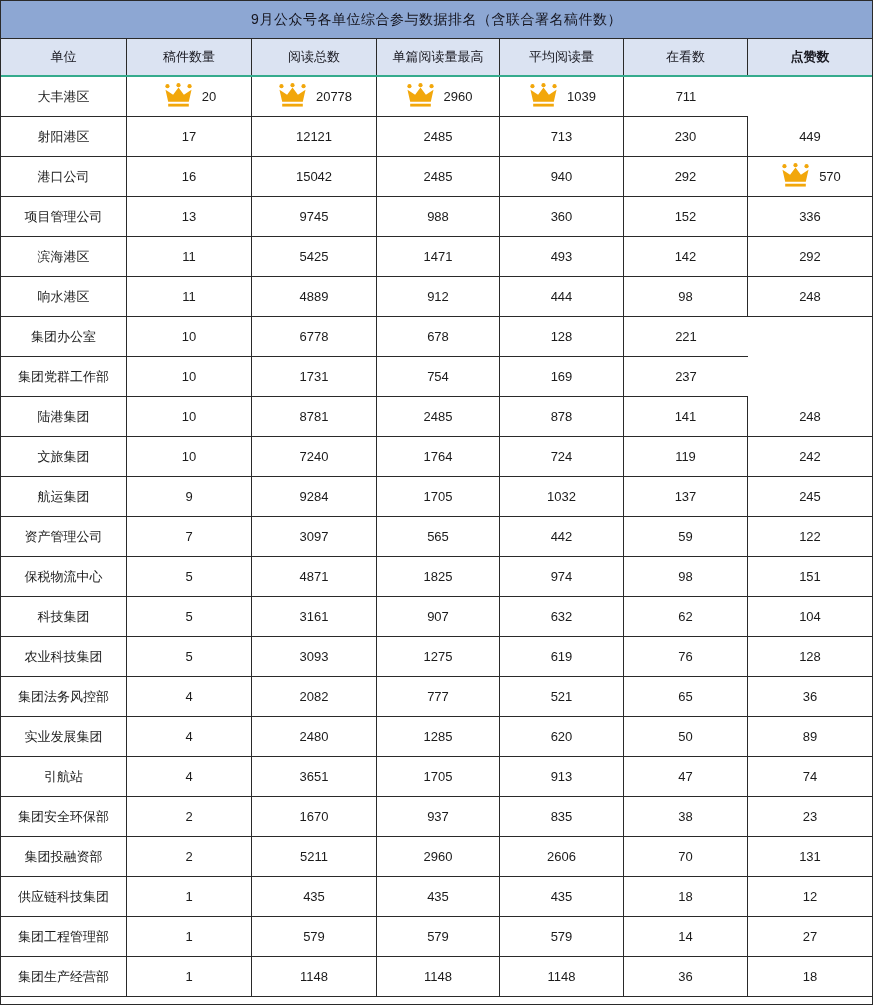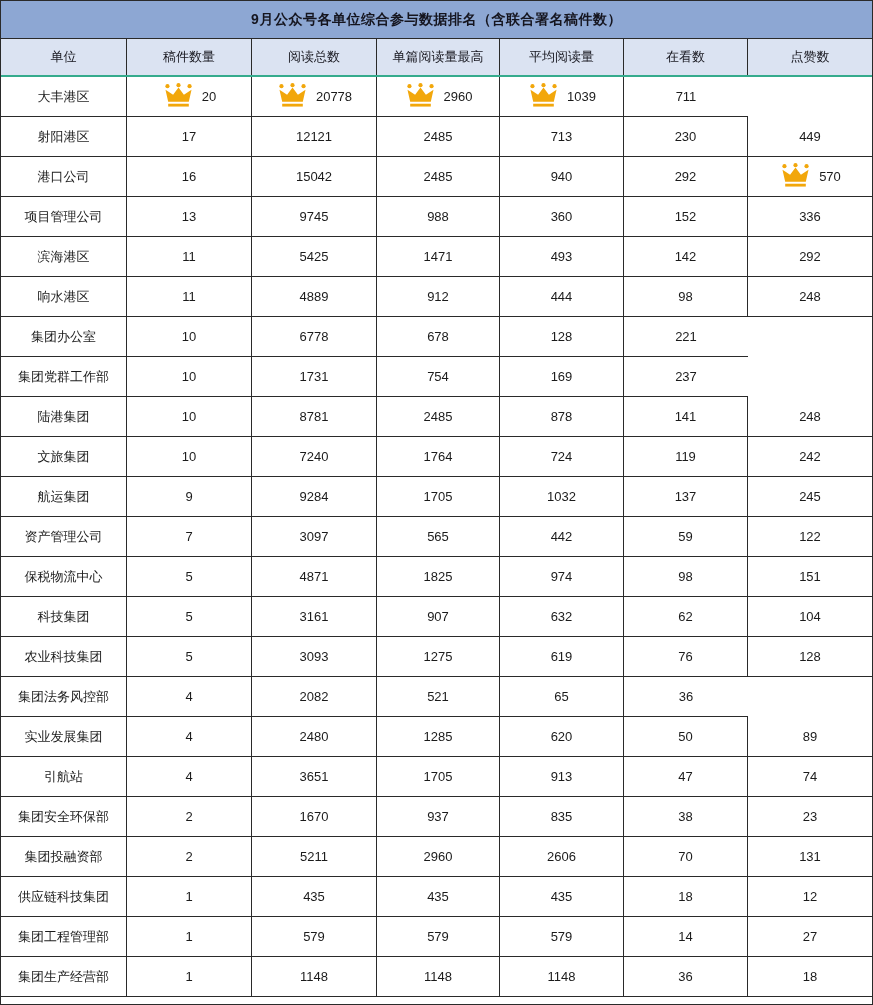--- a/index.html
+++ b/index.html
@@ -9,37 +9,37 @@
   *{box-sizing:border-box;margin:0;padding:0;}
   html,body{background:#fff;}
   body{font-family:"Liberation Sans","DejaVu Sans",sans-serif;color:var(--text);}
   .page{
     width:873px;height:1005px;background:var(--page-bg);
     border:1px solid var(--border);overflow:hidden;
   }
   .title-bar{
     height:38px;background:var(--title-bg);
     display:flex;align-items:center;justify-content:center;
-    font-size:14px;font-weight:700;color:#15151f;
+    font-size:14px;font-weight:400;color:#15151f;
     border-bottom:1px solid var(--border);
     letter-spacing:.5px;
   }
   .grid-row{
     display:grid;
     grid-template-columns:126px 125px 125px 123px 124px 124px 1fr;
   }
   .header-row{
     height:36px;background:var(--header-bg);
   }
   .hcell{
     display:flex;align-items:center;justify-content:center;
     font-size:13px;font-weight:500;color:#17171f;
     border-right:1px solid var(--border);
   }
-  .hcell:last-child{border-right:none;}
+  .hcell:last-child{border-right:none;font-weight:bold;}
   .teal-line{height:2px;background:var(--divider);}
   .row{height:40px;background:#fff;border-radius:16px;}
   .row .cell{
     display:flex;align-items:center;justify-content:center;
     font-size:13px;
     border-right:1px solid var(--border);
     border-bottom:1px solid var(--border);
     gap:7px;overflow:hidden;
   }
   .row .cell:last-child{border-right:none;}
@@ -419,20 +419,23 @@
       </div>
       <div class="grid-row row">
         <div class="cell">集团法务风控部</div>
         <div class="cell">
           <span>4</span>
         </div>
         <div class="cell">
           <span>2082</span>
         </div>
         <div class="cell">
+          <span>777</span>
+        </div>
+        <div class="cell">
           <span>521</span>
         </div>
         <div class="cell">
           <span>65</span>
         </div>
         <div class="cell">
           <span>36</span>
         </div>
       </div>
       <div class="grid-row row">

